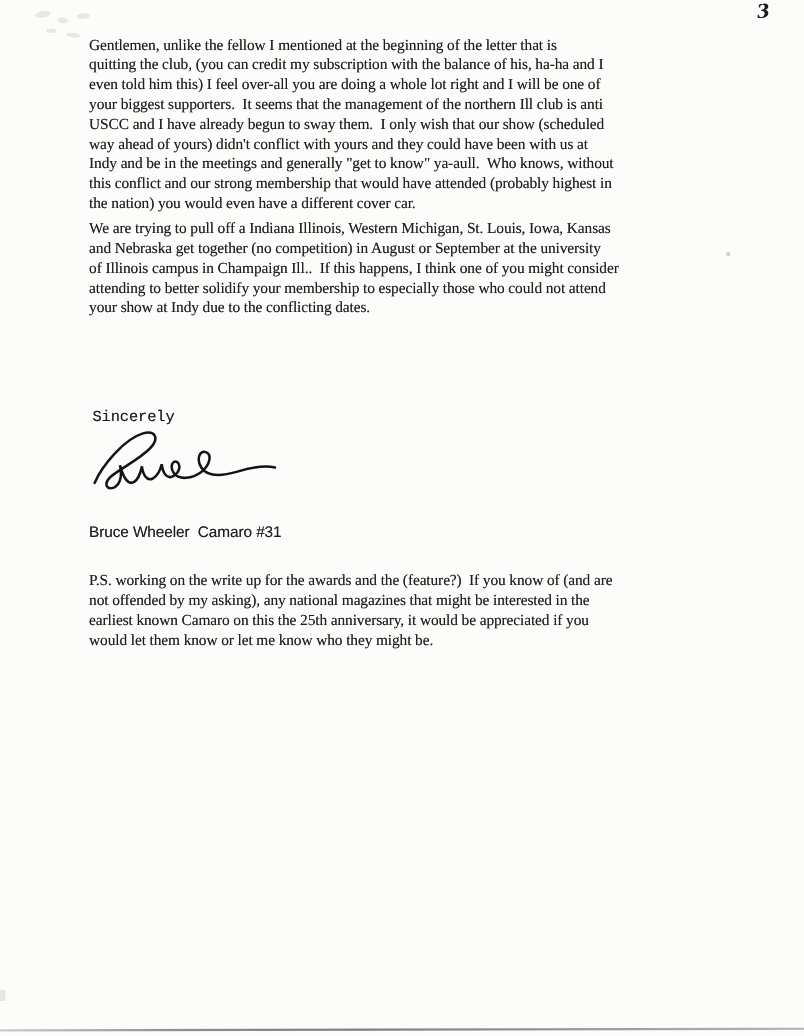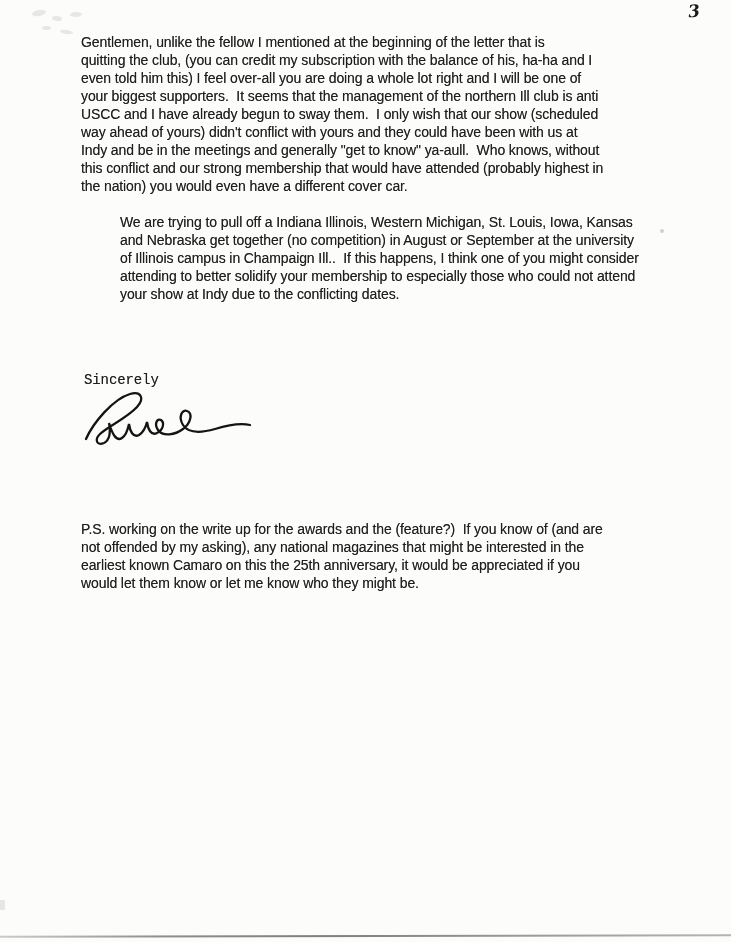--- a/index.html
+++ b/index.html
@@ -13,23 +13,23 @@
   }
   .para{
     position:absolute;
     left:81px;
     font-size:14px;
     line-height:18px;
     letter-spacing:-0.1px;
     white-space:pre;
     text-shadow:0 0 0.4px rgba(10,10,10,0.55);
   }
-  .para .line{height:18px;}
+  .para .line{height:18px;font-family:Liberation Serif, serif;}
   .p1{top:33px;}
-  .p2{top:213px;margin-left:39px;}
+  .p2{top:200px;}
   .p3{top:318px;}
   .ps{top:520px;}
   .closing{
     position:absolute;left:84px;top:371px;
     font-size:14px;line-height:18px;letter-spacing:-0.1px;white-space:pre;
     text-shadow:0 0 0.4px rgba(10,10,10,0.55);
     font-family:Liberation Mono, monospace;
   }
   .signer{
     position:absolute;left:81px;top:474px;
@@ -99,18 +99,19 @@
              C 65 40, 68 47, 74 44
              C 80 41, 82 34, 78 31
              C 74 29, 71 35, 75 41
              C 80 48, 92 46, 100 40
              C 108 34, 110 24, 104 22
              C 99 20, 95 28, 100 36
              C 105 44, 118 44, 132 40
              C 145 36, 158 34, 167 36" stroke="#141414" stroke-width="2.3" stroke-linecap="round"></path>
   </svg>
 
+  <div class="signer">Bruce Wheeler  Camaro #31</div>
 
   <div class="para ps"><div class="line">P.S. working on the write up for the awards and the (feature?)  If you know of (and are</div><div class="line">not offended by my asking), any national magazines that might be interested in the</div><div class="line">earliest known Camaro on this the 25th anniversary, it would be appreciated if you</div><div class="line">would let them know or let me know who they might be.</div></div>
 
   <div class="bottom-edge"></div>
 
 </div>
 
 </body></html>

